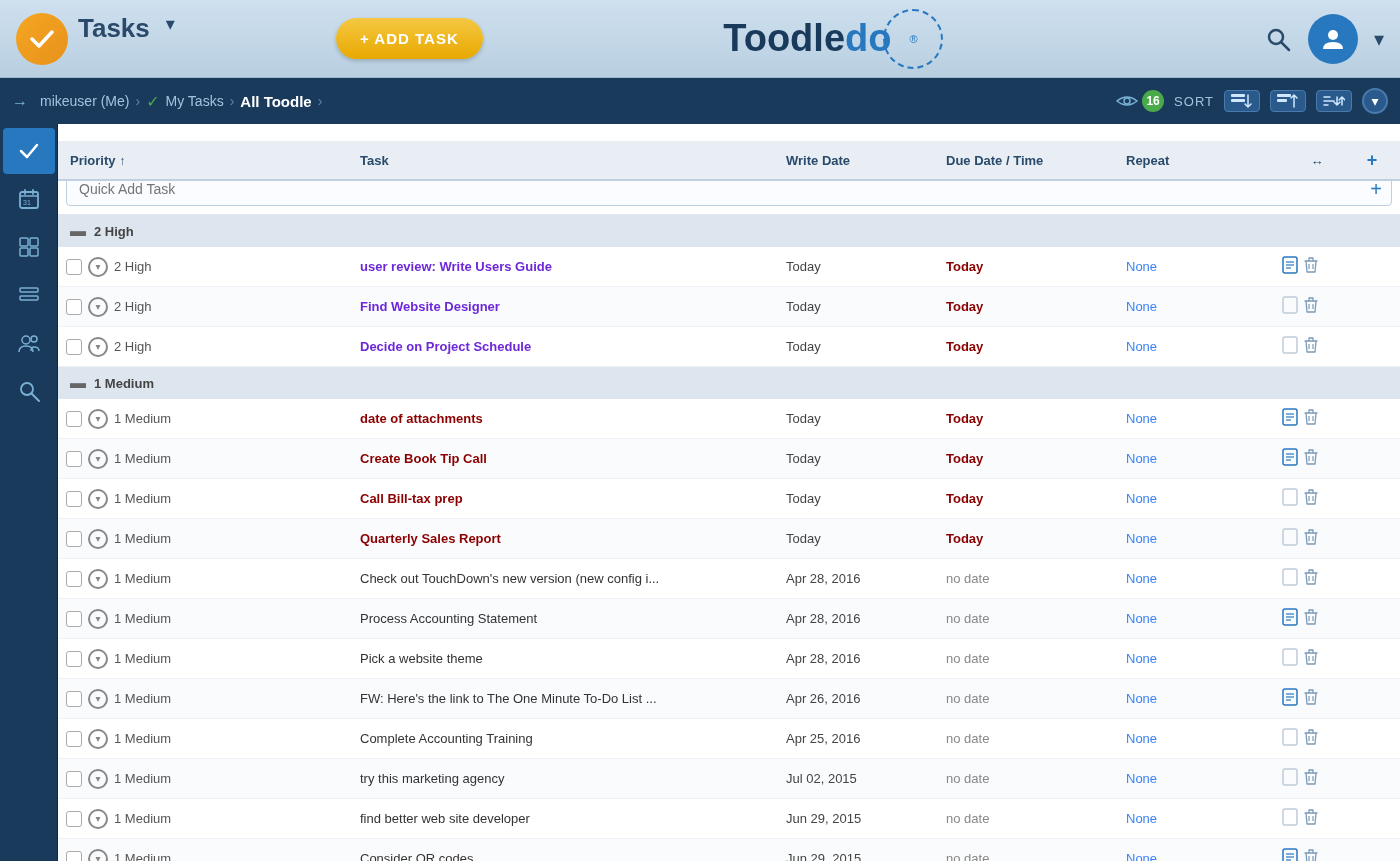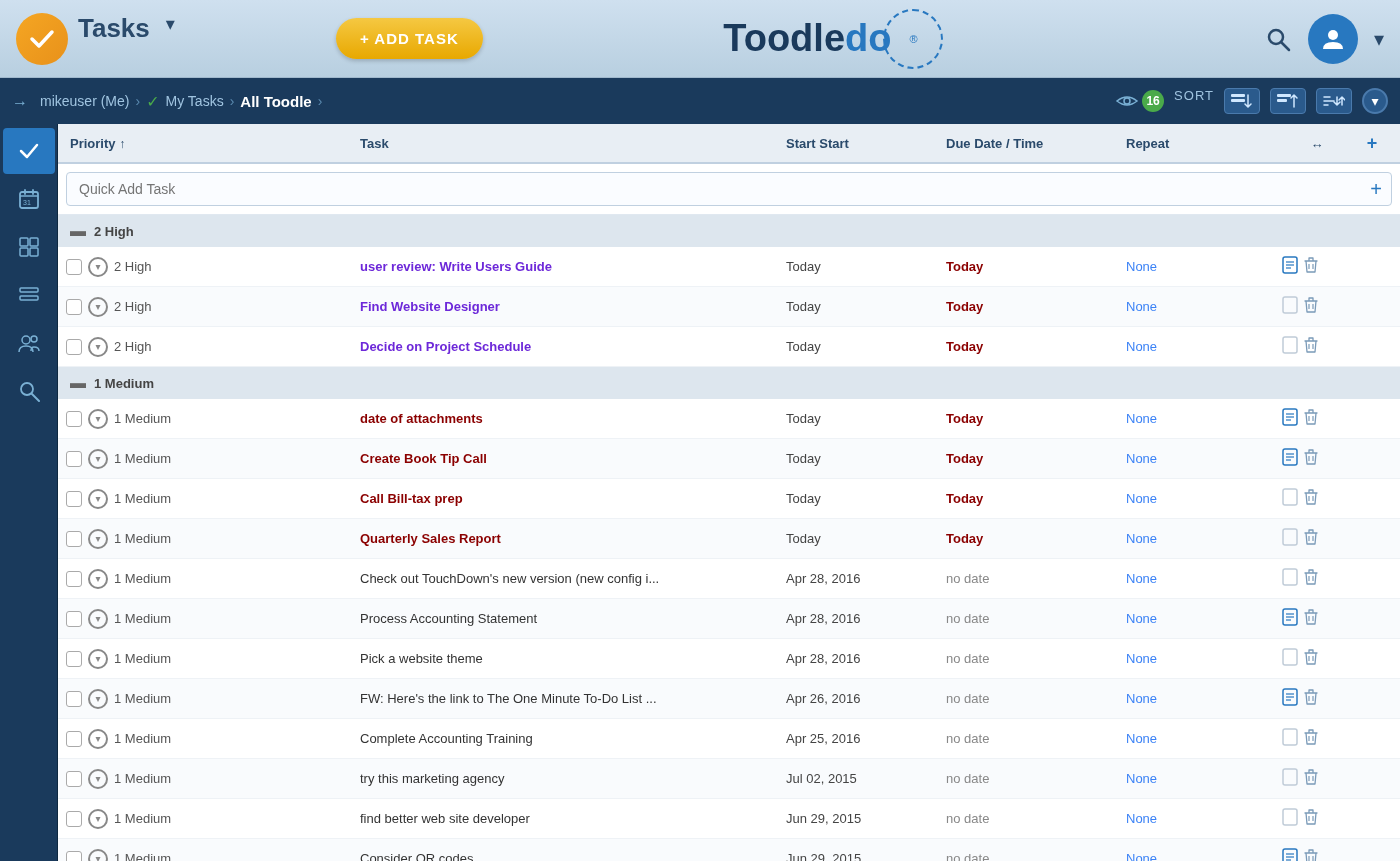--- a/index.html
+++ b/index.html
@@ -125,20 +125,21 @@
     .nav-breadcrumb .current {
       color: white;
       font-weight: bold;
       font-size: 15px;
     }
     .nav-breadcrumb .sep { color: #5a8ab0; }
     .nav-check { color: #4aaa4a; font-size: 16px; }
     .nav-right {
       margin-left: auto;
       display: flex;
+      align-items: center;
       gap: 10px;
     }
     .eye-badge {
       display: flex;
       align-items: center;
       gap: 4px;
       color: #7ab0d4;
     }
     .badge-num {
       background: #4aaa4a;
@@ -211,21 +212,21 @@
     
     .table-header {
       display: grid;
       grid-template-columns: 290px 1fr 160px 180px 160px 70px 40px;
       background: #e8eef4;
       border-bottom: 2px solid #c0d0e0;
       height: 40px;
       align-items: center;
       padding: 0 8px;
       position: sticky;
-      top: 0;
+      top: 17px;
       z-index: 10;
     }
     .table-header .col-header {
       font-weight: bold;
       font-size: 13px;
       color: #2a4a6b;
       padding: 0 4px;
     }
     .col-header.has-arrow::after {
       content: ' ↑';
@@ -468,21 +469,21 @@
   <div class="content">
 
     <div class="table-header">
       <div class="col-header has-arrow">
         <span>Priority</span>
       </div>
       <div class="col-header">
         <span>Task</span>
       </div>
       <div class="col-header">
-        <span>Start Start</span>
+        <span>Write Date</span>
       </div>
       <div class="col-header">
         <span>Due Date / Time</span>
       </div>
       <div class="col-header">
         <span>Repeat</span>
       </div>
       <div class="col-header" style="text-align:center;">↔</div>
       <div class="col-header" style="text-align:center; color:#2878c0; font-size:18px;">+</div>
     </div>

